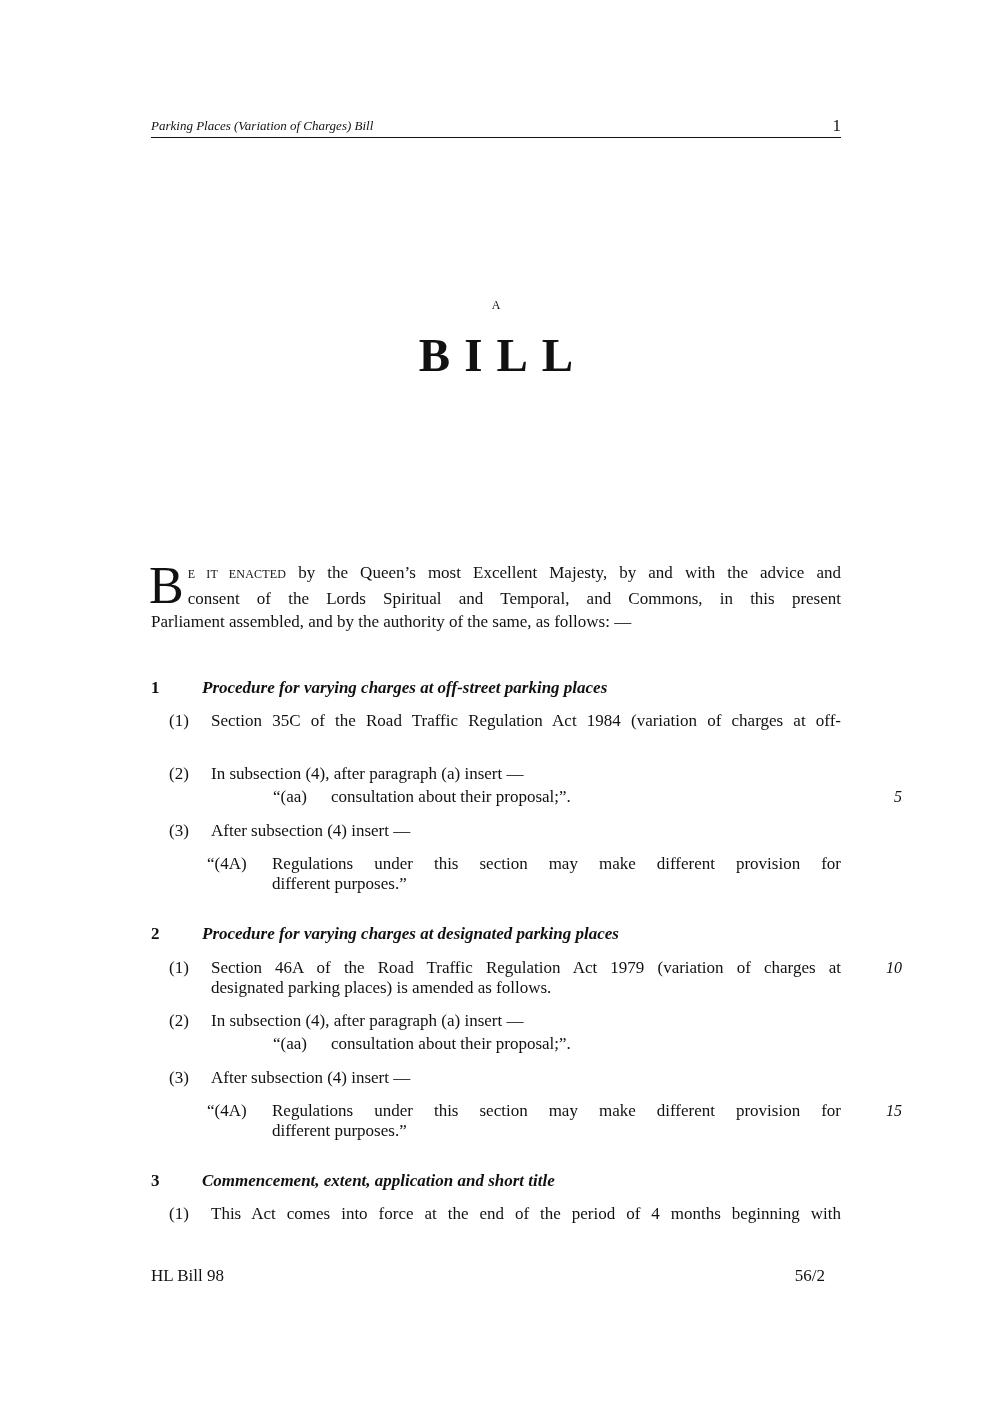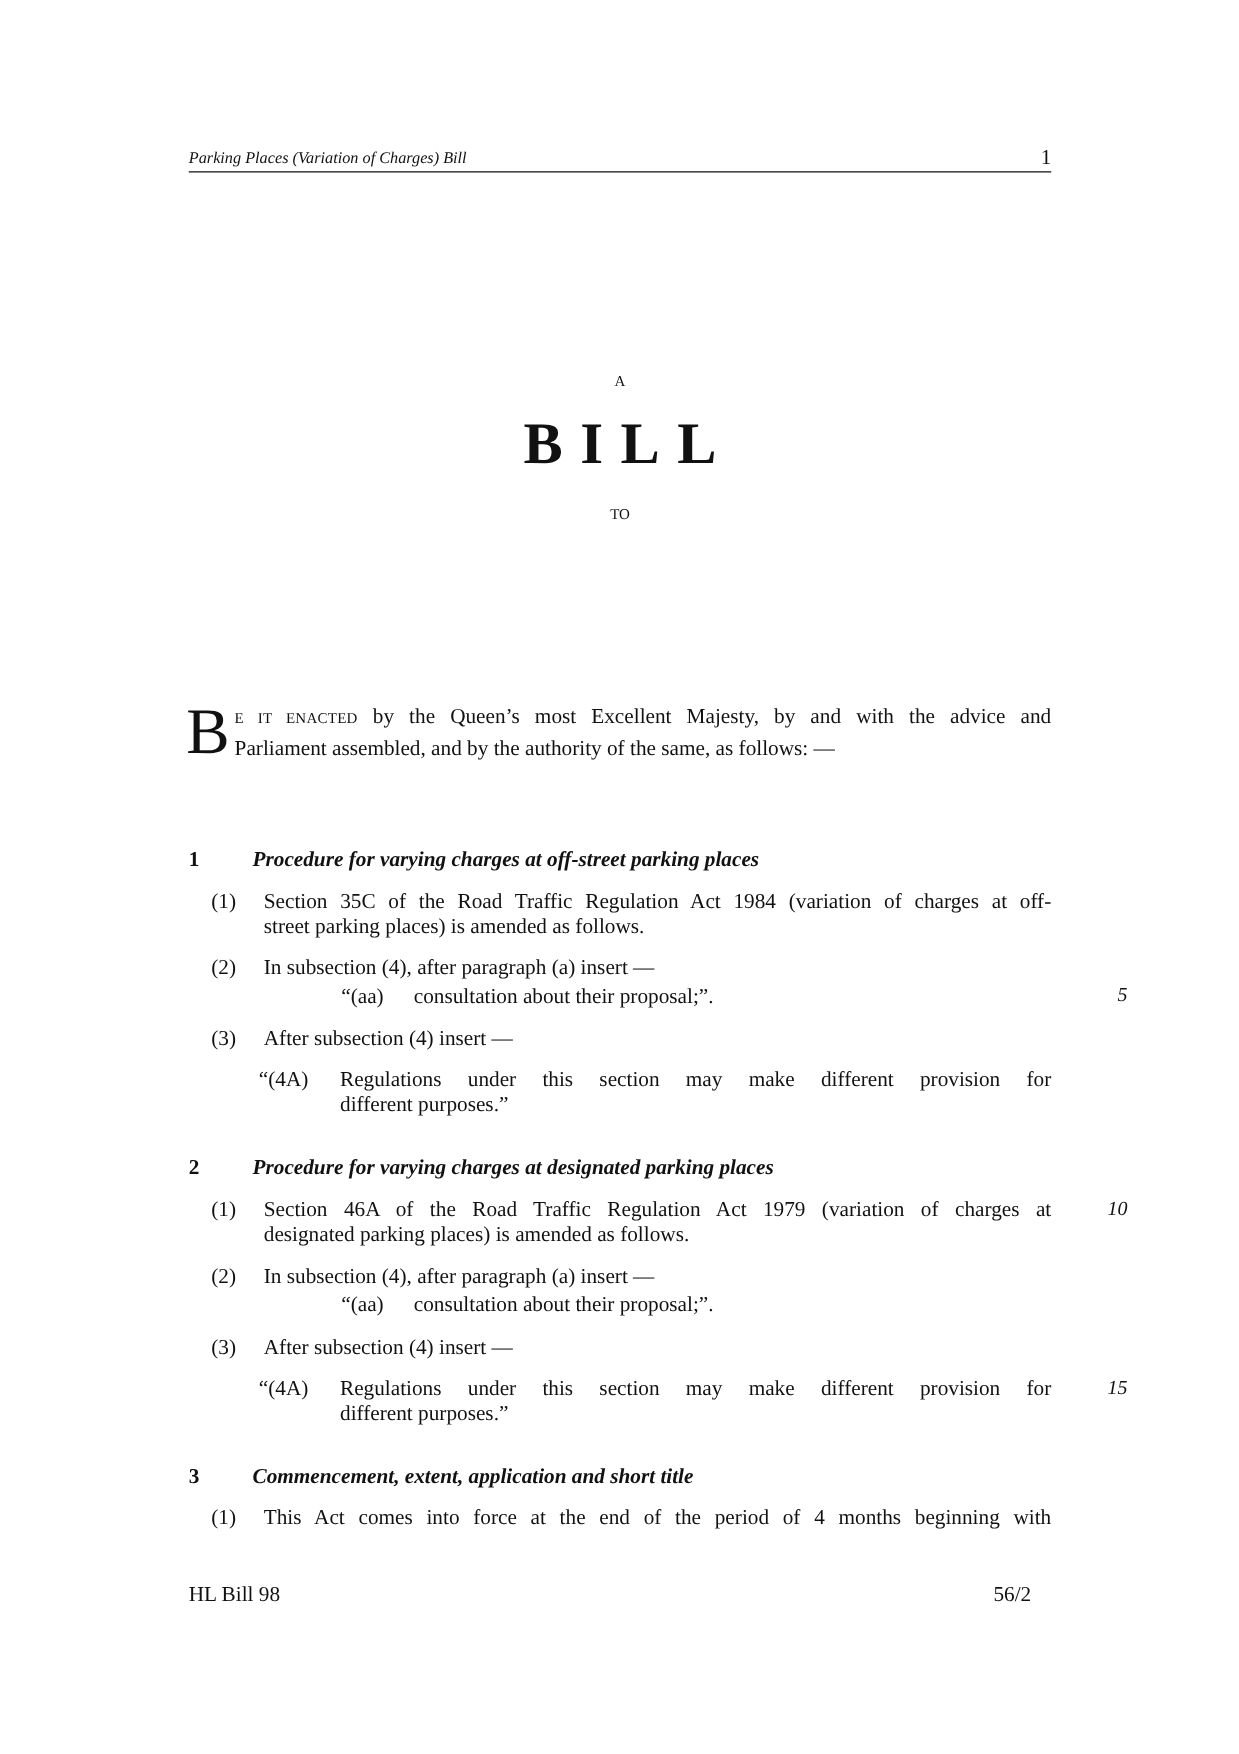--- a/index.html
+++ b/index.html
@@ -40,38 +40,37 @@
 
 <div class="page">
 
   <div class="running-head">
     <span class="title">Parking Places (Variation of Charges) Bill</span>
     <span class="pageno">1</span>
   </div>
 
   <div class="center a-word">A</div>
   <div class="center bill-word">BILL</div>
-  <div class="center to-word">TO</div>
 
 
   <div class="enacting">
     <span class="dropcap">B</span>
     <span class="justify-line"><span class="sc">E IT ENACTED</span><span> by the Queen’s most Excellent Majesty, by and with the advice and</span></span>
+    <span class="justify-line">consent of the Lords Spiritual and Temporal, and Commons, in this present</span>
     <span style="display:block">Parliament assembled, and by the authority of the same, as follows: —</span>
   </div>
 
   <div class="sec-head" style="top:678px">
     <span class="num">1</span>
     <span class="text">Procedure for varying charges at off-street parking places</span>
   </div>
   <div class="sub" style="top:711px">
     <span class="num">(1)</span>
     <div class="text">
       <span class="justify-line">Section 35C of the Road Traffic Regulation Act 1984 (variation of charges at off-</span>
-      <span style="display:block">street parking places) is amended as follows.</span>
     </div>
   </div>
   <div class="sub" style="top:764px">
     <span class="num">(2)</span>
     <div class="text">In subsection (4), after paragraph (a) insert —</div>
   </div>
   <div class="ins" style="left:241px; top:787px">
     <span class="lbl">“(aa)</span>
     <span class="txt">consultation about their proposal;”.</span>
   </div>

